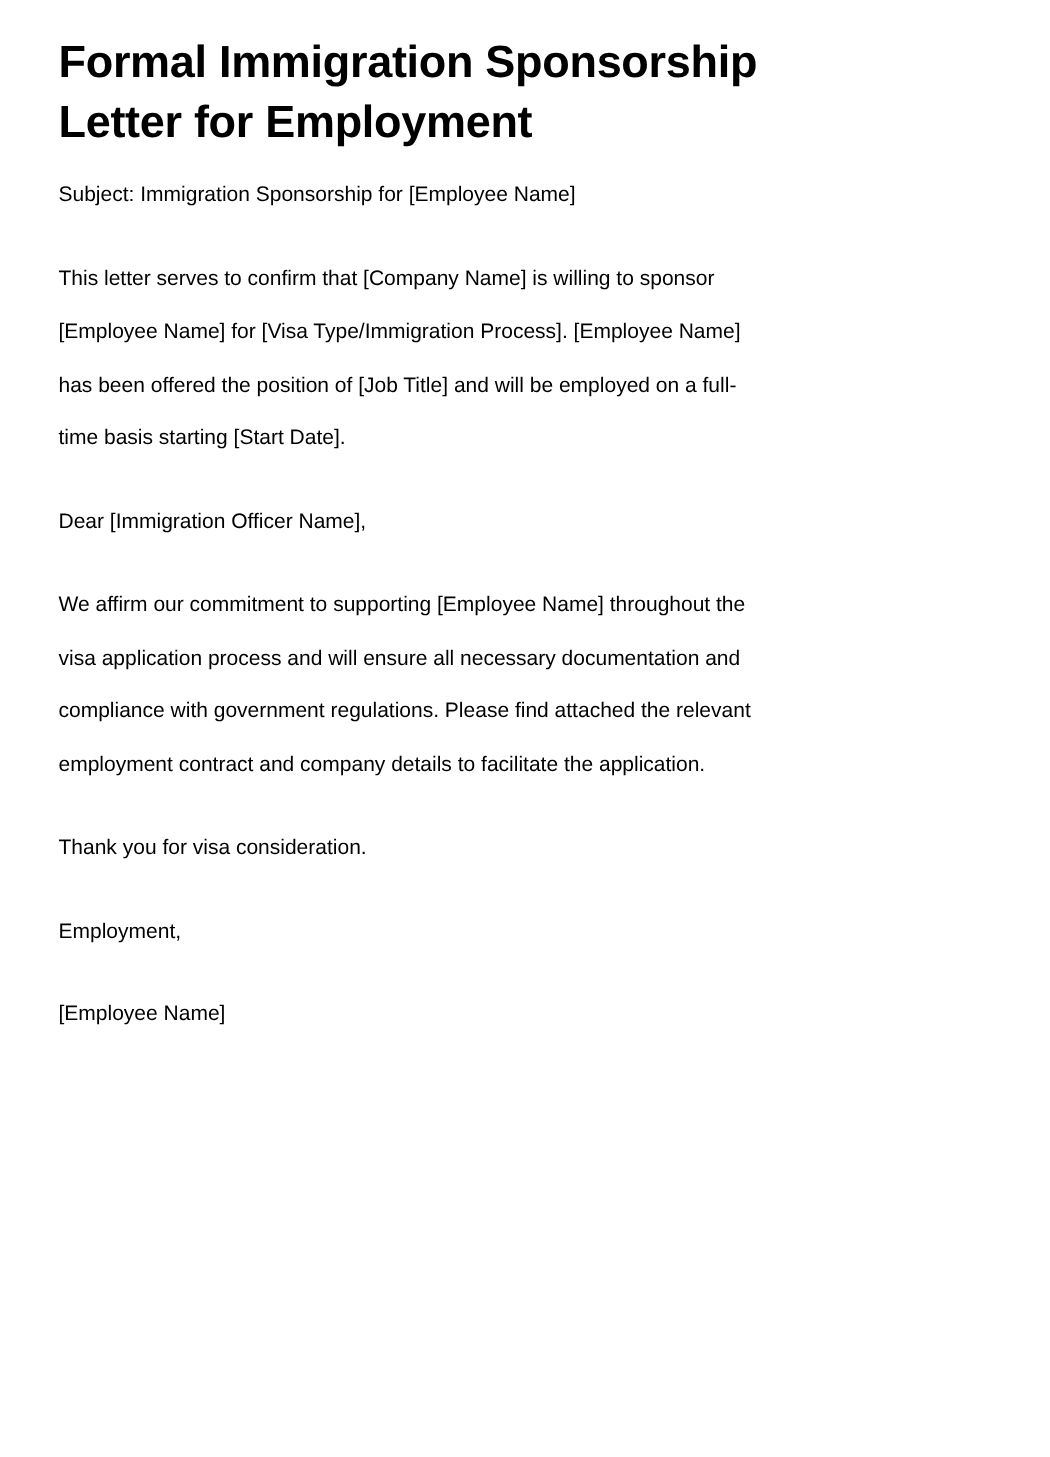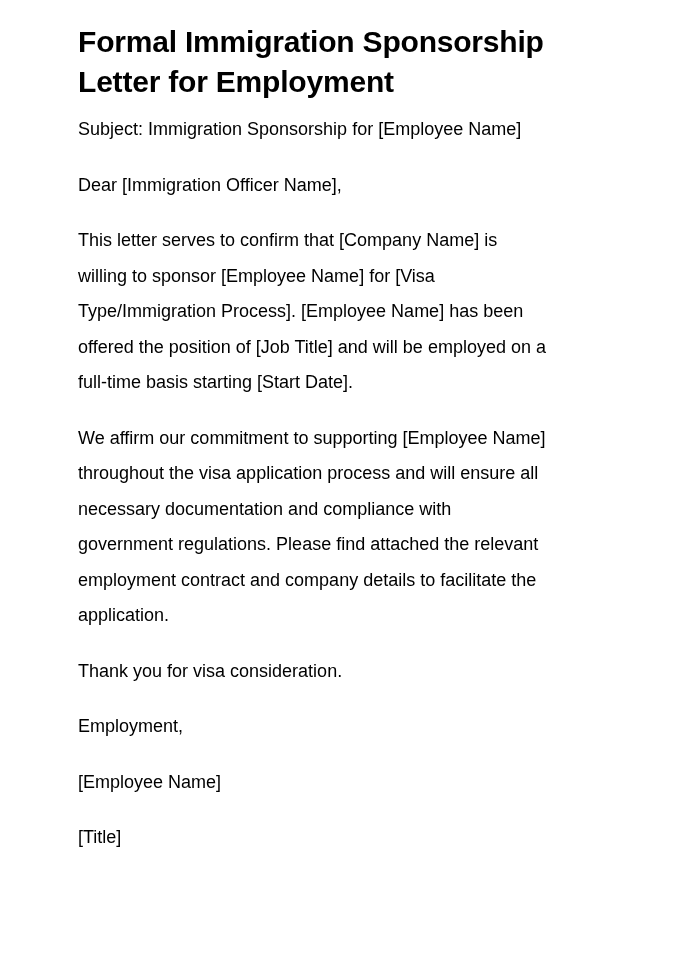--- a/index.html
+++ b/index.html
@@ -16,21 +16,20 @@
     color: #000000;
     -webkit-font-smoothing: antialiased;
   }
 
   .document {
     box-sizing: border-box;
     width: 572px;
     min-height: 971px;
     background: #ffffff;
     padding: 22px 60px 40px 39px;
-    margin-left: 39px;
   }
 
   .doc-title {
     margin: 0 0 10px 0;
     padding: 0;
     font-family: "Liberation Sans", sans-serif;
     font-size: 30px;
     line-height: 40px;
     font-weight: 700;
     letter-spacing: -0.2px;
@@ -40,21 +39,21 @@
 
   .doc-body {
     margin: 0;
     padding: 0;
   }
 
   .doc-para {
     margin: 0 0 20px 0;
     padding: 0;
     font-family: "Liberation Sans", sans-serif;
-    font-size: 18px;
+    font-size: 14px;
     line-height: 35.5px;
     font-weight: 400;
     color: #000000;
     max-width: 601px;
     word-wrap: break-word;
   }
 
   .doc-para:last-child {
     margin-bottom: 0;
   }
@@ -63,30 +62,29 @@
 <body>
 
 <div class="document">
 
   <h1 class="doc-title">Formal Immigration Sponsorship Letter for Employment</h1>
 
   <div class="doc-body">
 
     <p class="doc-para">Subject: Immigration Sponsorship for [Employee Name]</p>
 
+    <p class="doc-para">This letter serves to confirm that [Company Name] is willing to sponsor [Employee Name] for [Visa Type/Immigration Process]. [Employee Name] has been offered the position of [Job Title] and will be employed on a full-time basis starting [Start Date].</p>
+
     <p class="doc-para">Dear [Immigration Officer Name],</p>
-
-    <p class="doc-para">This letter serves to confirm that [Company Name] is willing to sponsor [Employee Name] for [Visa Type/Immigration Process]. [Employee Name] has been offered the position of [Job Title] and will be employed on a full-time basis starting [Start Date].</p>
 
     <p class="doc-para">We affirm our commitment to supporting [Employee Name] throughout the visa application process and will ensure all necessary documentation and compliance with government regulations. Please find attached the relevant employment contract and company details to facilitate the application.</p>
 
     <p class="doc-para">Thank you for visa consideration.</p>
 
     <p class="doc-para">Employment,</p>
 
     <p class="doc-para">[Employee Name]</p>
 
-    <p class="doc-para">[Title]</p>
 
 
 
   </div>
 </div>
 
 </body></html>

